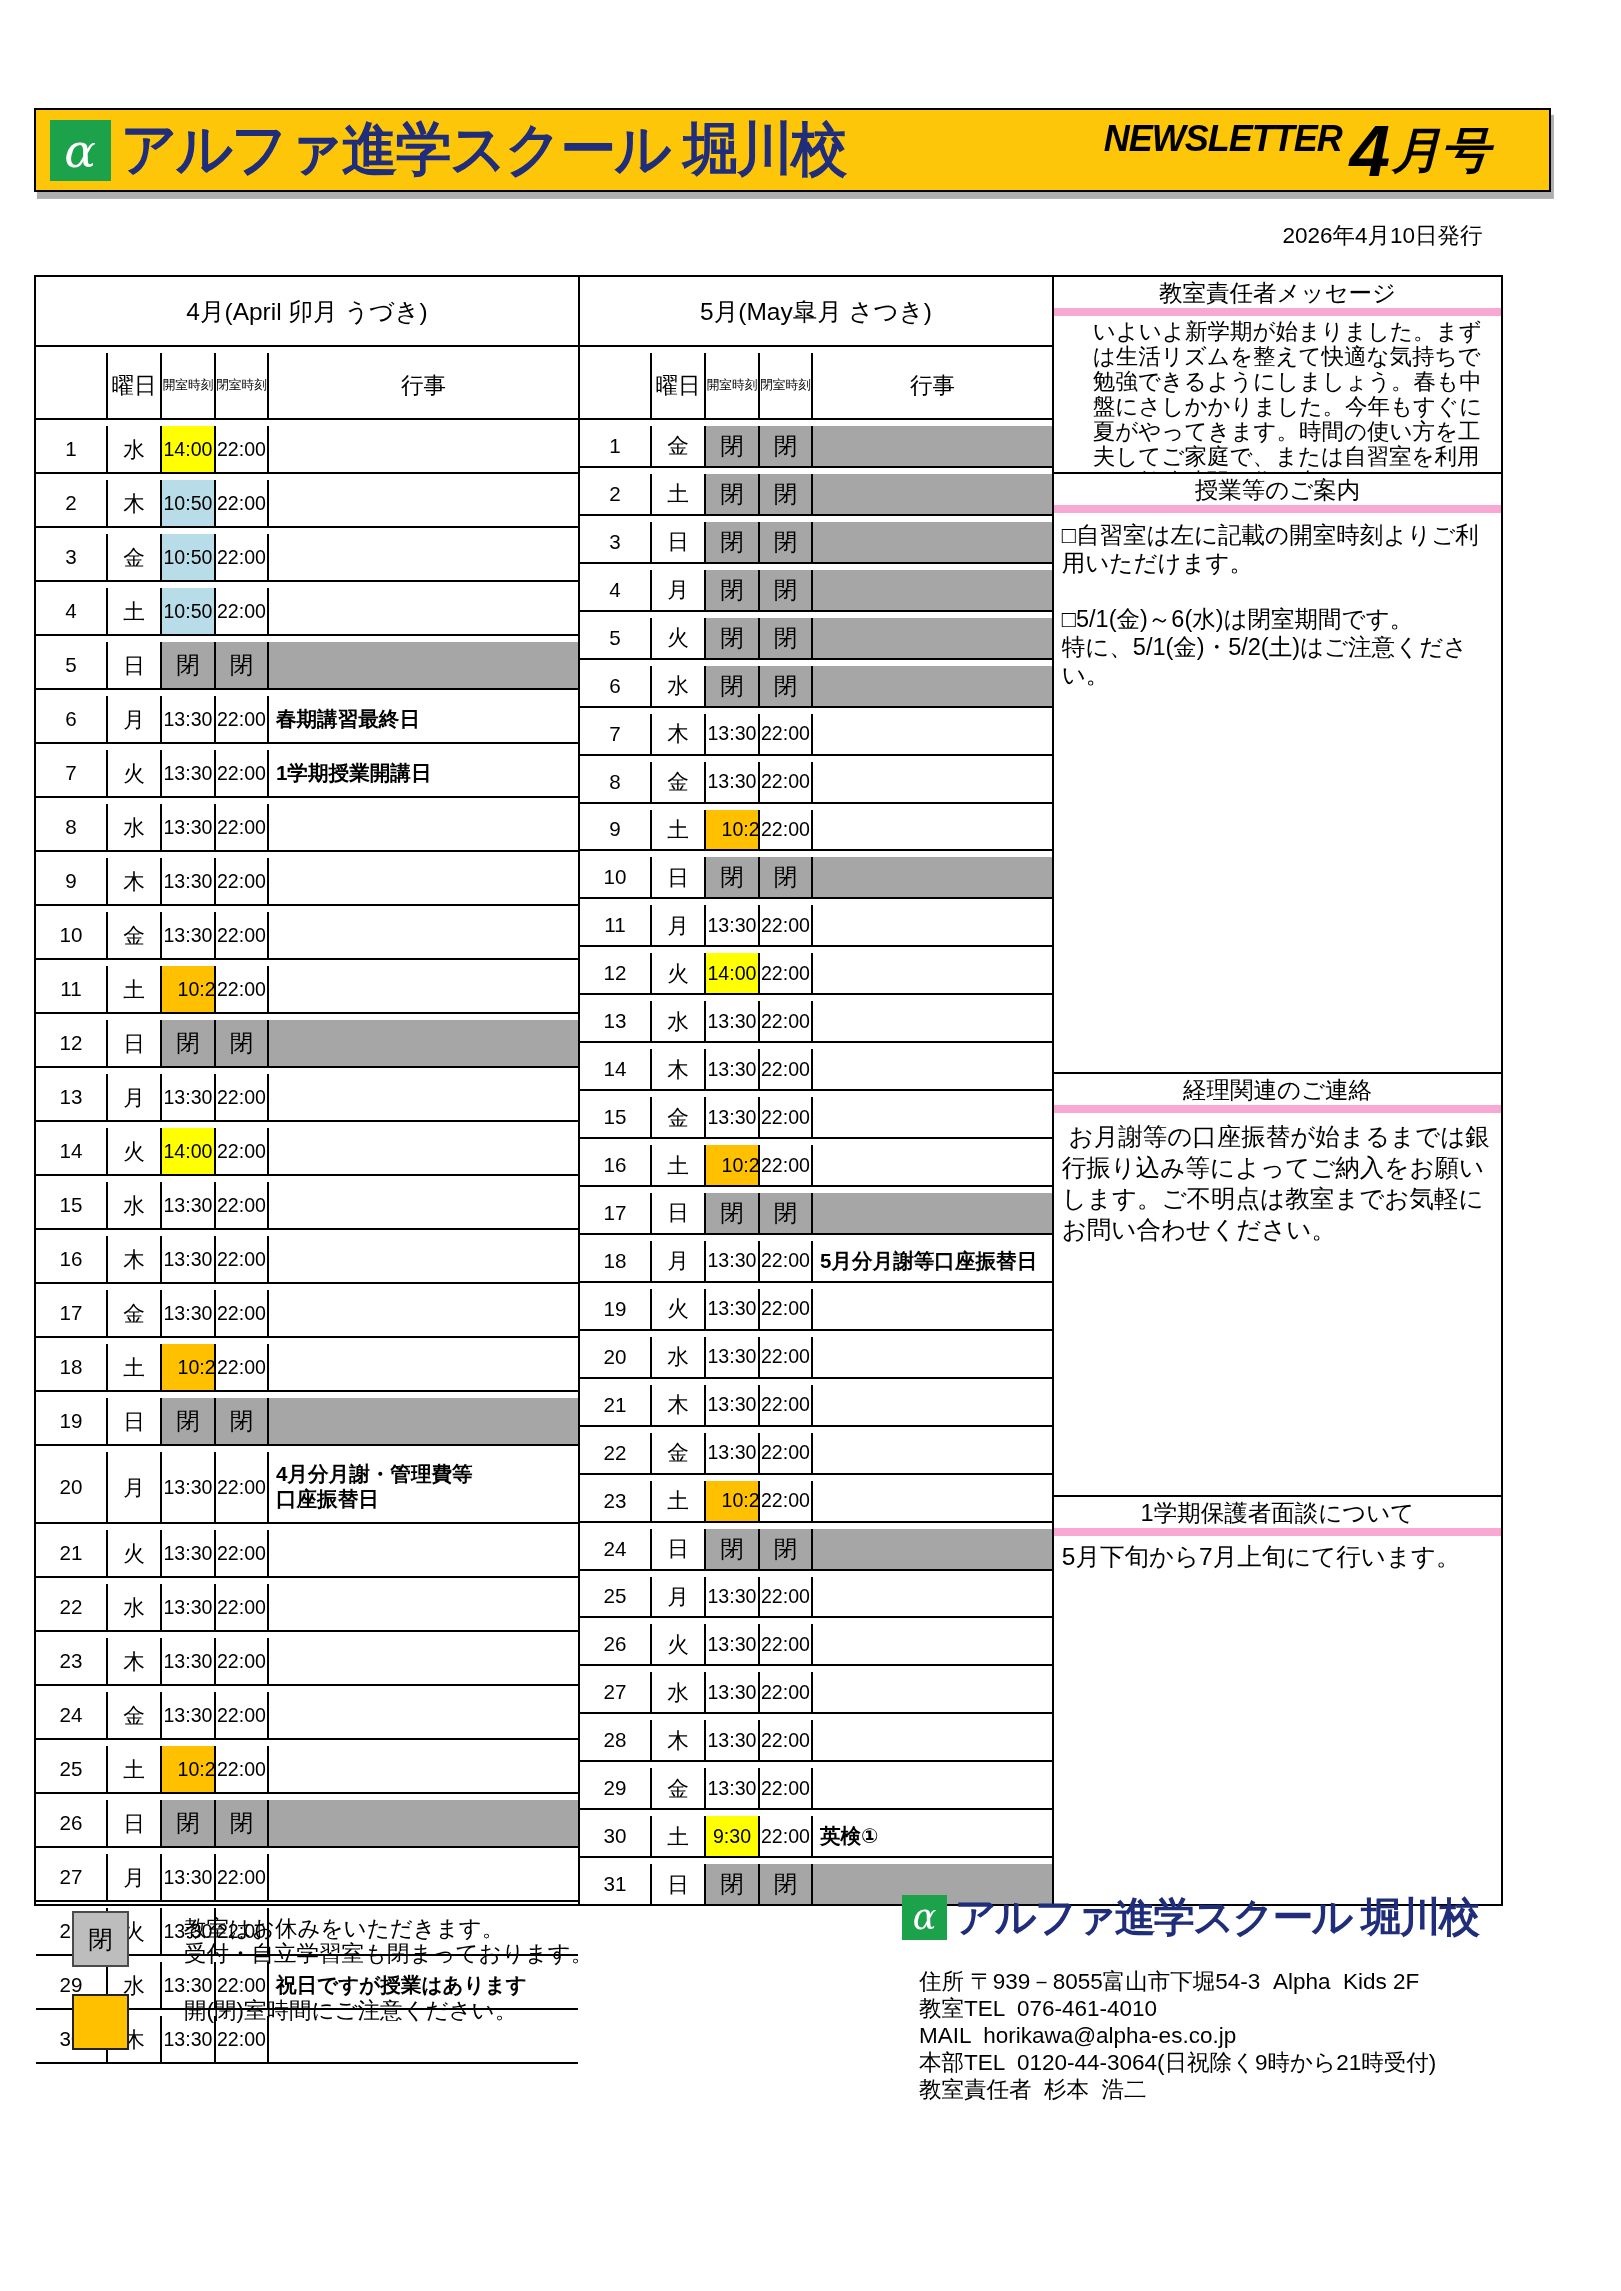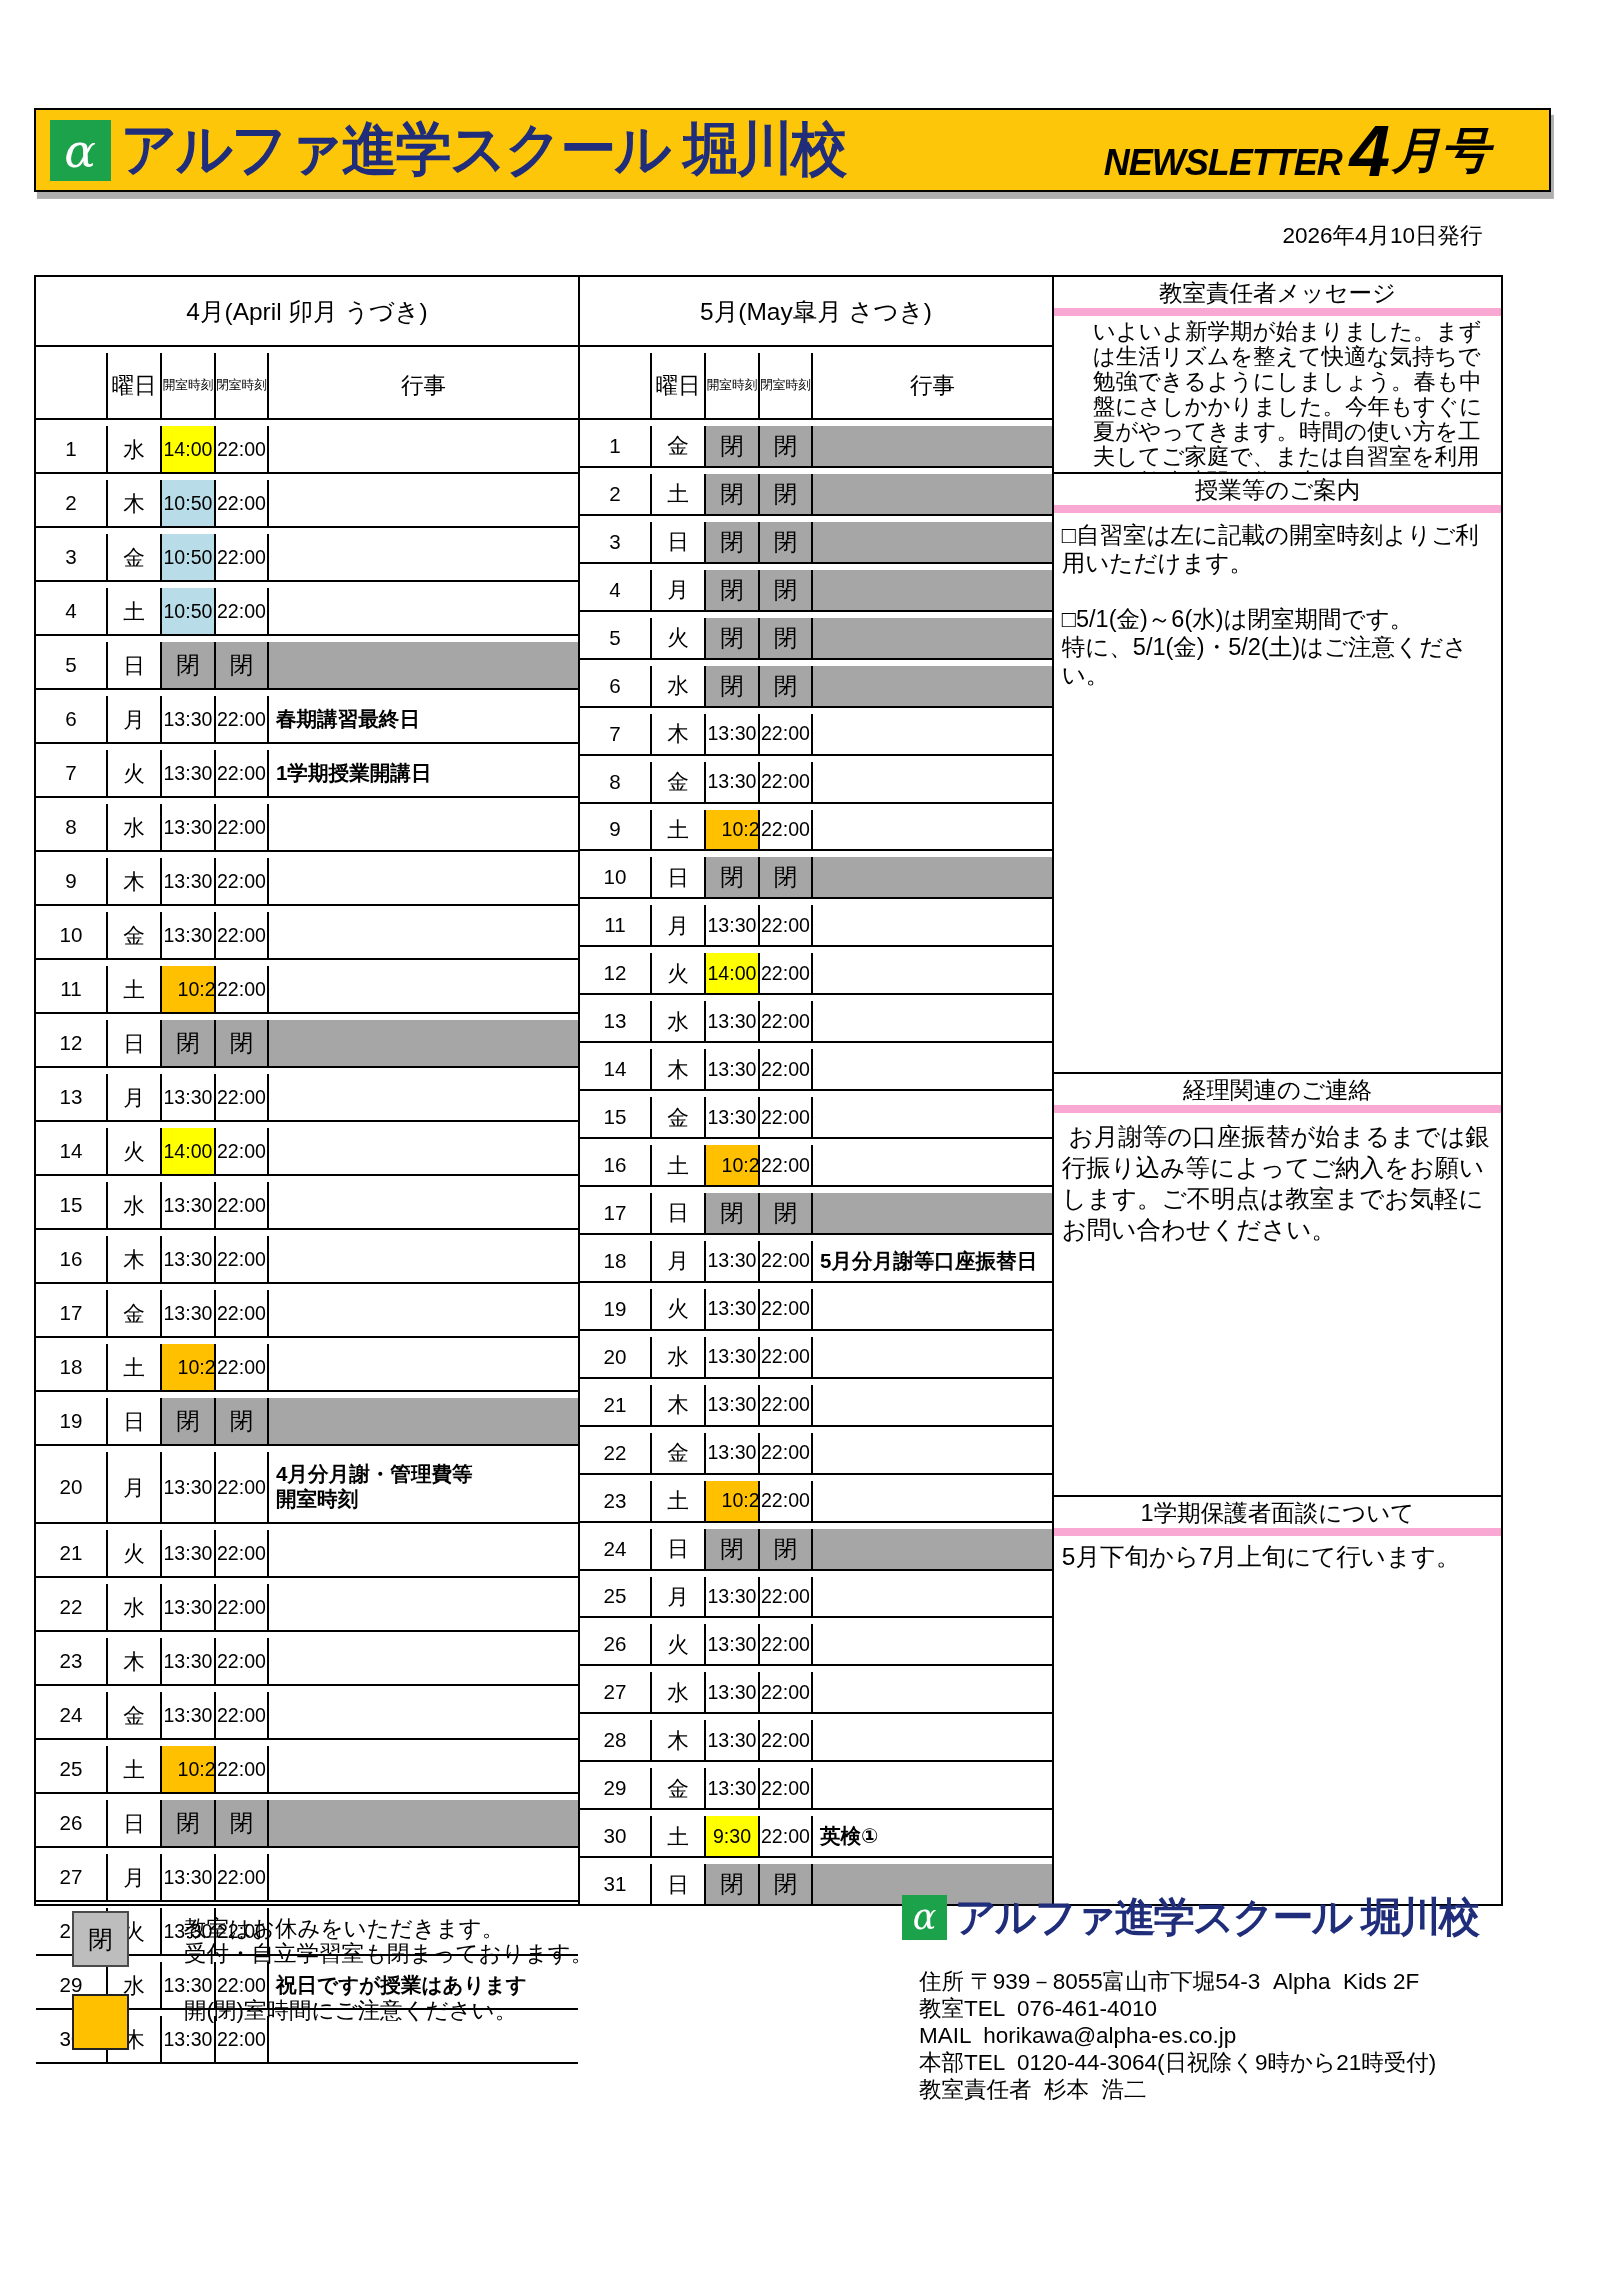--- a/index.html
+++ b/index.html
@@ -18,21 +18,21 @@
   .logo-row{display:flex;align-items:center;height:100%;}
   .alpha-box{
     width:61px;height:61px;margin-left:13.7px;background:#1ba24b;
     display:flex;align-items:center;justify-content:center;flex:none;
   }
   .alpha-box span{font-family:"DejaVu Serif",serif;font-style:italic;font-size:47px;color:#fff;line-height:1;}
   .banner-title{
     font-size:56px;font-weight:bold;color:#1f2d7b;margin-left:9.8px;
     letter-spacing:-2px;white-space:nowrap;transform:scaleY(1.04);
   }
-  .newsletter{display:flex;align-items:flex-end;align-self:flex-end;margin-right:59px;padding-bottom:5.9px;}
+  .newsletter{display:flex;align-items:flex-start;align-self:flex-end;margin-right:59px;padding-bottom:5.9px;}
   .nl-word{font-style:italic;font-weight:bold;font-size:36px;letter-spacing:-1px;}
   .nl-num{font-style:italic;font-weight:900;font-size:73px;line-height:.9;margin-left:7.8px;letter-spacing:-2px;}
   .nl-suffix{font-style:italic;font-weight:bold;font-size:49px;margin-left:3.9px;}
   .issue-date{position:absolute;top:220px;left:1255px;width:255px;font-size:22.5px;text-align:center;}
 
   
   .content{position:absolute;left:34px;top:275px;width:1517px;height:1631px;display:flex;}
   .cal-table{box-sizing:border-box;display:flex;flex-direction:column;background:#fff;border:2.9px solid #000;gap:6px;}
   .cal-table.april{width:544px;border-right:none;}
   .cal-table.may{width:476px;}
@@ -267,21 +267,21 @@
         <div class="cell c-open closed">閉</div>
         <div class="cell c-close closed">閉</div>
         <div class="cell c-event closed"></div>
       </div>
       <div class="cal-row tall">
         <div class="cell c-day">20</div>
         <div class="cell c-wd">月</div>
         <div class="cell c-open">13:30</div>
         <div class="cell c-close">22:00</div>
         <div class="cell c-event">4月分月謝・管理費等
-開室時刻</div>
+口座振替日</div>
       </div>
       <div class="cal-row">
         <div class="cell c-day">21</div>
         <div class="cell c-wd">火</div>
         <div class="cell c-open">13:30</div>
         <div class="cell c-close">22:00</div>
         <div class="cell c-event"></div>
       </div>
       <div class="cal-row">
         <div class="cell c-day">22</div>

